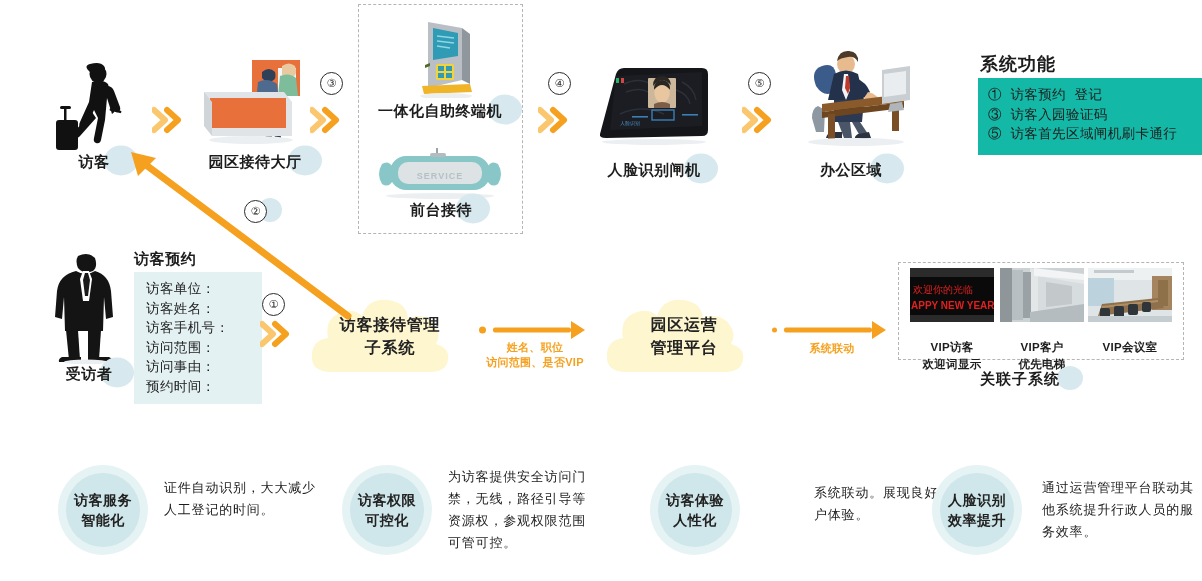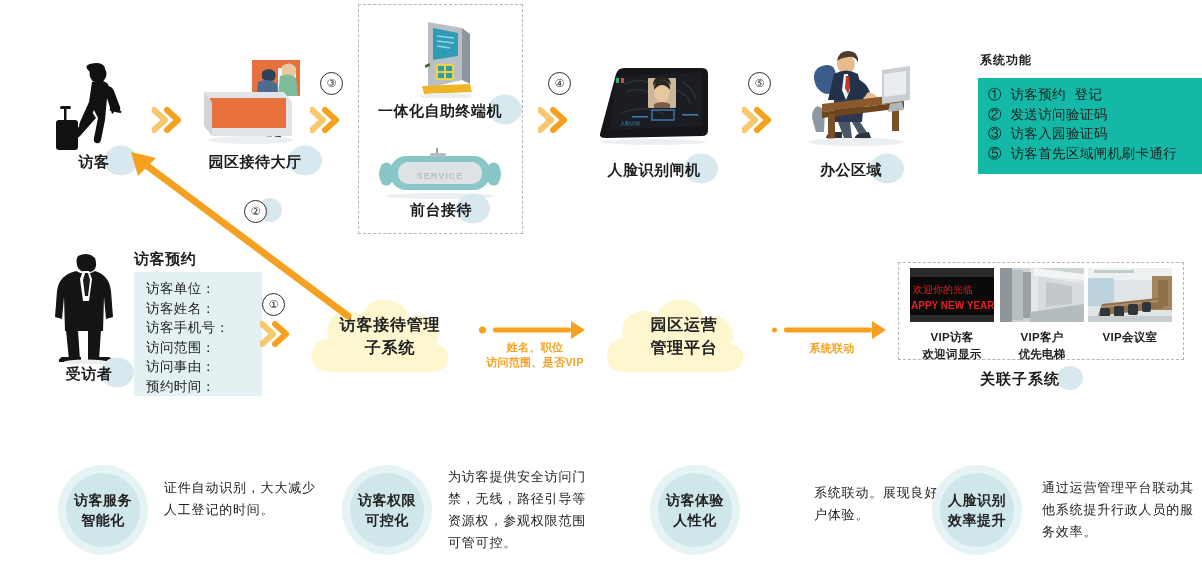--- a/index.html
+++ b/index.html
@@ -29,31 +29,31 @@
     position:absolute;width:21px;height:21px;border-radius:50%;
     border:1.4px solid #2b2b2b;background:#fff;
     display:flex;align-items:center;justify-content:center;
     font-size:11px;line-height:1;color:#2b2b2b;z-index:6;
   }
 
   
   .dashbox{position:absolute;border:1px dashed #b5b5b5;}
 
   
-  .sysfunc-title{position:absolute;font-size:12px;font-weight:bold;letter-spacing:1px;font-family:Liberation Mono, monospace;}
+  .sysfunc-title{position:absolute;font-size:18px;font-weight:bold;letter-spacing:1px;font-family:Liberation Mono, monospace;}
   .sysfunc-body{
     position:absolute;background:#14b8a6;padding:8px 28px 10px 10px;
     font-size:13.5px;line-height:19.5px;color:#1d1d1d;letter-spacing:.4px;font-family:Liberation Mono, monospace;
   }
   .sysfunc-body div{white-space:nowrap;}
 
   
   .form-title{position:absolute;font-size:15px;font-weight:bold;letter-spacing:.6px;}
   .form-body{
-    position:absolute;background:#e4f1f3;padding:7px 14px 0 12px;
+    position:absolute;background:#e4f1f3;padding:7px 14px 8px 12px;
     font-size:13.5px;line-height:19.5px;letter-spacing:.4px;
   }
   .form-body div{white-space:nowrap;}
 
   
   .cloud{position:absolute;}
   .cloud .cloud-text{
     position:absolute;inset:0;display:flex;flex-direction:column;
     align-items:center;justify-content:center;
     font-size:16px;font-weight:bold;line-height:23px;letter-spacing:.8px;color:#222;
@@ -95,21 +95,21 @@
     font-size:14px;font-weight:bold;line-height:20px;letter-spacing:.5px;color:#222;
   }
   .bubble-desc{
     position:absolute;font-size:13px;line-height:22px;letter-spacing:.8px;color:#1d1d1d;
   }
 
   
   .thumb{position:absolute;}
   .thumb .pic{width:84px;height:54px;overflow:hidden;position:relative;background:#cfd3d6;}
   .thumb .cap{
-    text-align:center;margin-top:7px;font-size:11.5px;font-weight:bold;
+    text-align:center;margin-top:17px;font-size:11.5px;font-weight:bold;
     line-height:17px;letter-spacing:.3px;color:#1d1d1d;white-space:nowrap;
   }
   .relsys-title{
     position:absolute;font-size:15px;font-weight:bold;letter-spacing:1px;
   }
 </style>
 </head>
 <body>
 
 <div class="abs" style="left:48px;top:60px;width:96px;height:92px;">
@@ -287,21 +287,20 @@
   </svg>
 </div>
 <div class="label-wrap" style="left:812px;top:158px;width:78px;height:24px;">
   <span class="blob"></span>
   <span class="node-label">办公区域</span>
 </div>
 
 <div class="sysfunc-title" style="left:980px;top:52px;">系统功能</div>
 <div class="sysfunc-body" style="left:978px;top:78px;width:196px;">
   <div>① 访客预约 登记</div>
-  <div>② 发送访问验证码</div>
   <div>③ 访客入园验证码</div>
   <div>⑤ 访客首先区域闸机刷卡通行</div>
 </div>
 
 <div class="abs" style="left:120px;top:140px;width:240px;height:185px;z-index:4;">
   <svg width="240" height="185" viewBox="0 0 240 185">
     <line x1="228" y1="176" x2="22" y2="22" stroke="#f5a11f" stroke-width="7" stroke-linecap="round"></line>
     <path d="M11 12 L36 18 L18 36 Z" fill="#f5a11f"></path>
   </svg>
 </div>

